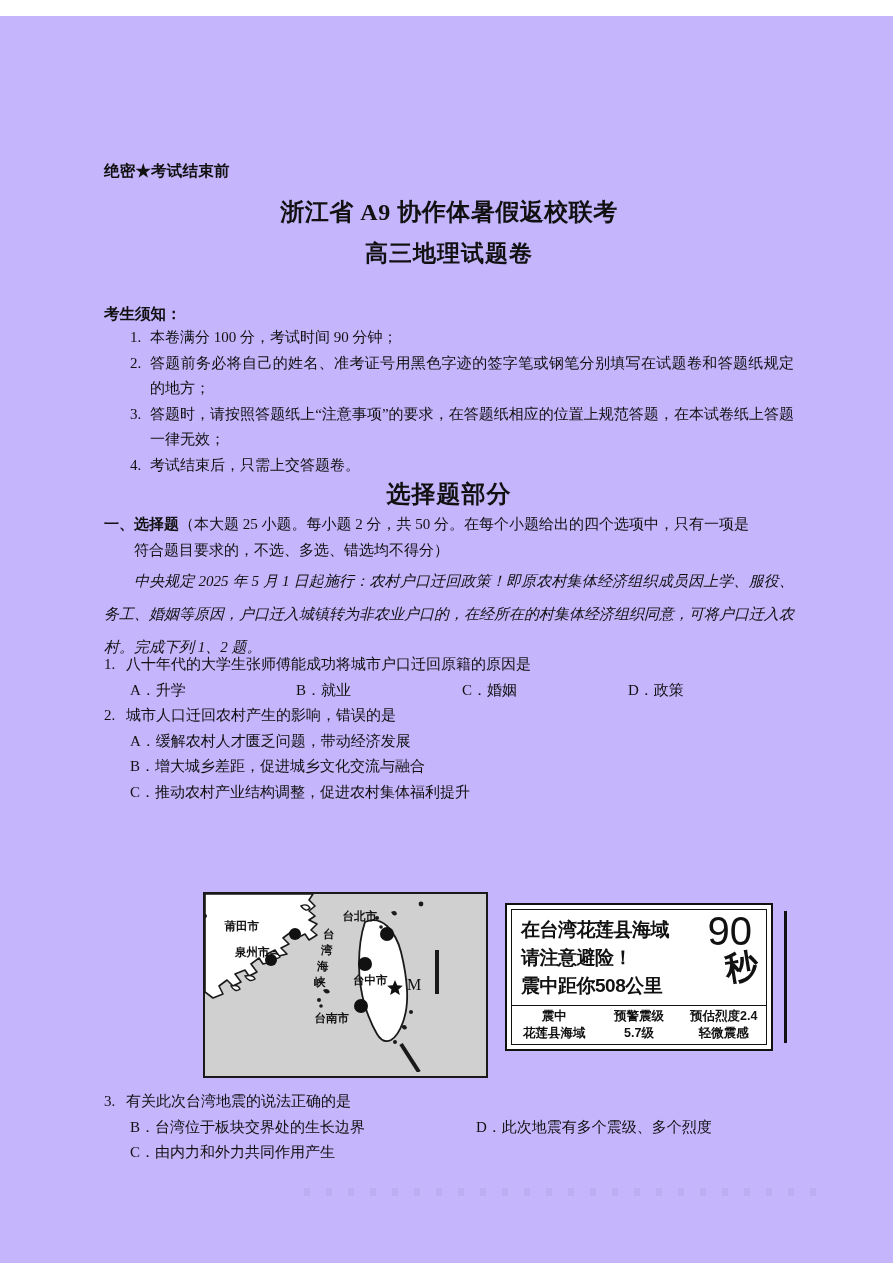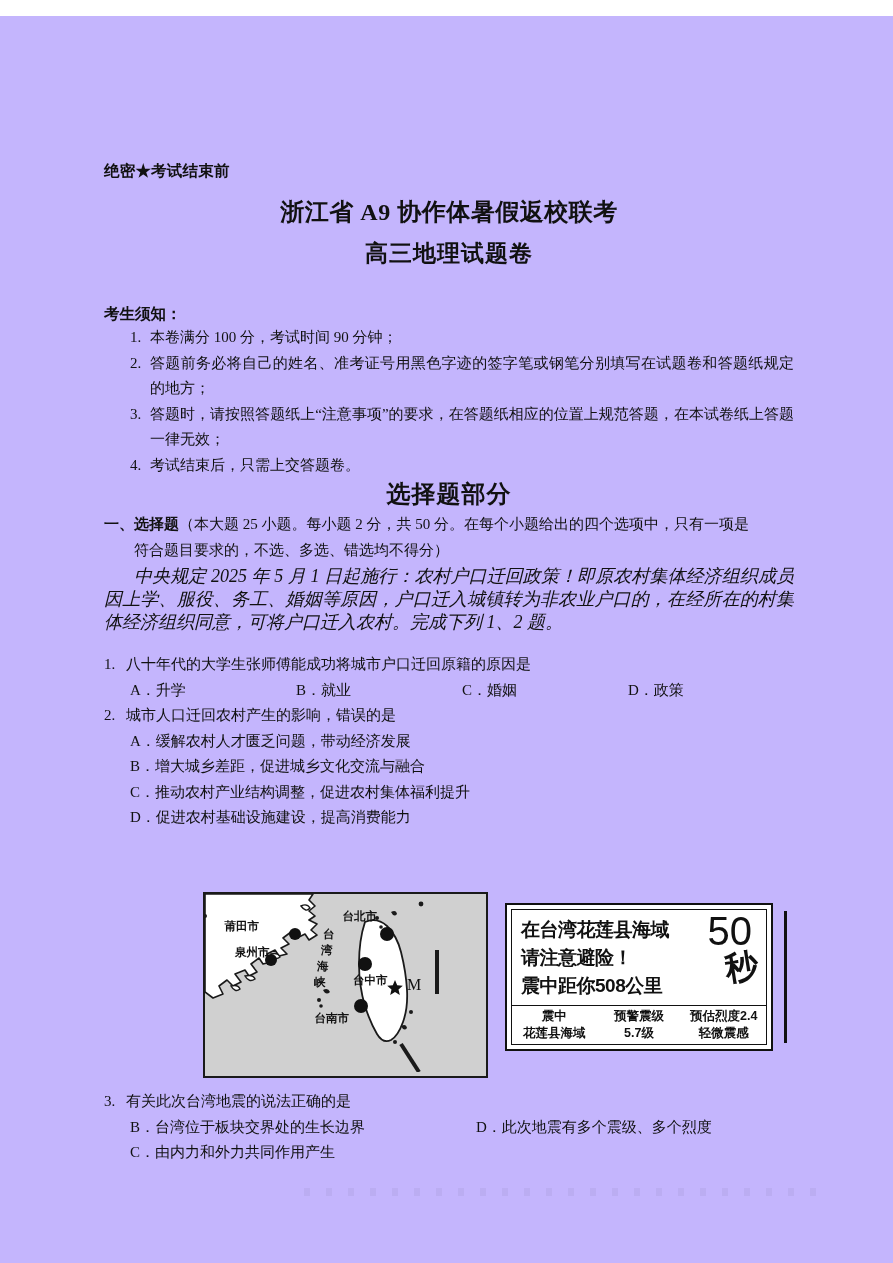--- a/index.html
+++ b/index.html
@@ -130,22 +130,22 @@
     text-justify: inter-ideograph;
   }
   .q-group-head b { font-weight: 700; }
   .q-group-head .indent2 { display:block; padding-left: 30px; }
 
   
   .passage {
     position: absolute;
     left: 0;
     width: 690px;
-    font-size: 18px;
-    line-height: 23px;
+    font-size: 15px;
+    line-height: 33px;
     font-style: italic;
     text-align: justify;
     text-justify: inter-ideograph;
     text-indent: 30px;
   }
   #passage-1 { top: 549px; }
   #passage-2 { top: 797px; }
 
   
   .question {
@@ -357,21 +357,20 @@
 
     <div class="question" id="question-2">
       <div class="q-stem">
         <span class="q-no">2.</span>
         <span class="q-text">城市人口迁回农村产生的影响，错误的是</span>
       </div>
       <div class="opts-stack">
         <div class="opt">A．缓解农村人才匮乏问题，带动经济发展</div>
         <div class="opt">B．增大城乡差距，促进城乡文化交流与融合</div>
         <div class="opt">C．推动农村产业结构调整，促进农村集体福利提升</div>
-        <div class="opt">D．促进农村基础设施建设，提高消费能力</div>
       </div>
     </div>
 
 
     <div class="figures">
 
       <div class="fig-map">
         <svg width="277" height="178" viewBox="0 0 277 178">
           <rect x="0" y="0" width="277" height="178" fill="#d0d0d0"></rect>
 
@@ -427,21 +426,21 @@
 
       <div class="fig-alert">
         <div class="alert-box">
           <div class="alert-inner">
             <div class="alert-top">
               <div class="alert-lines">
                 <div>在台湾花莲县海域</div>
                 <div>请注意避险！</div>
                 <div>震中距你508公里</div>
               </div>
-              <div class="alert-count">50</div>
+              <div class="alert-count">90</div>
               <div class="alert-unit">秒</div>
             </div>
             <div class="alert-bottom">
               <div class="alert-cell">
                 <div class="c1">震中</div>
                 <div class="c2">花莲县海域</div>
               </div>
               <div class="alert-cell">
                 <div class="c1">预警震级</div>
                 <div class="c2">5.7级</div>

